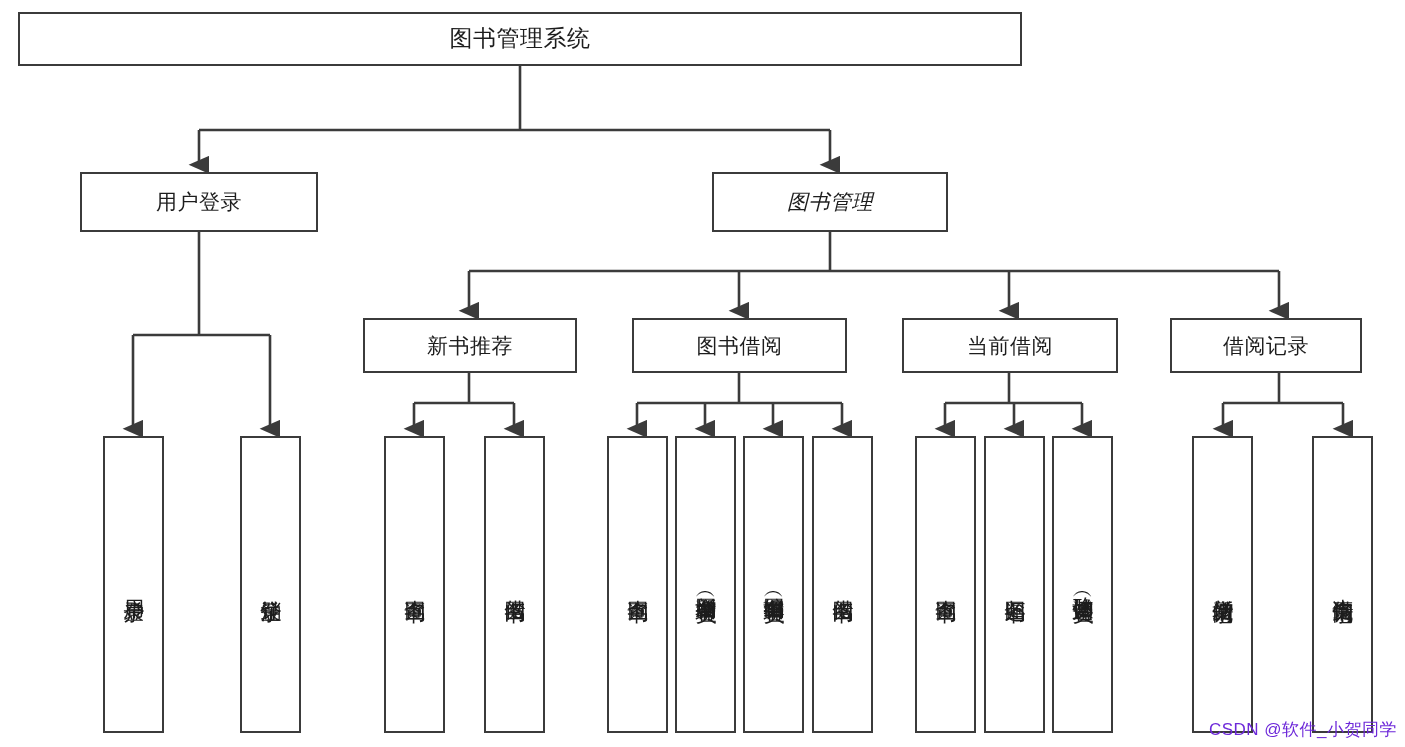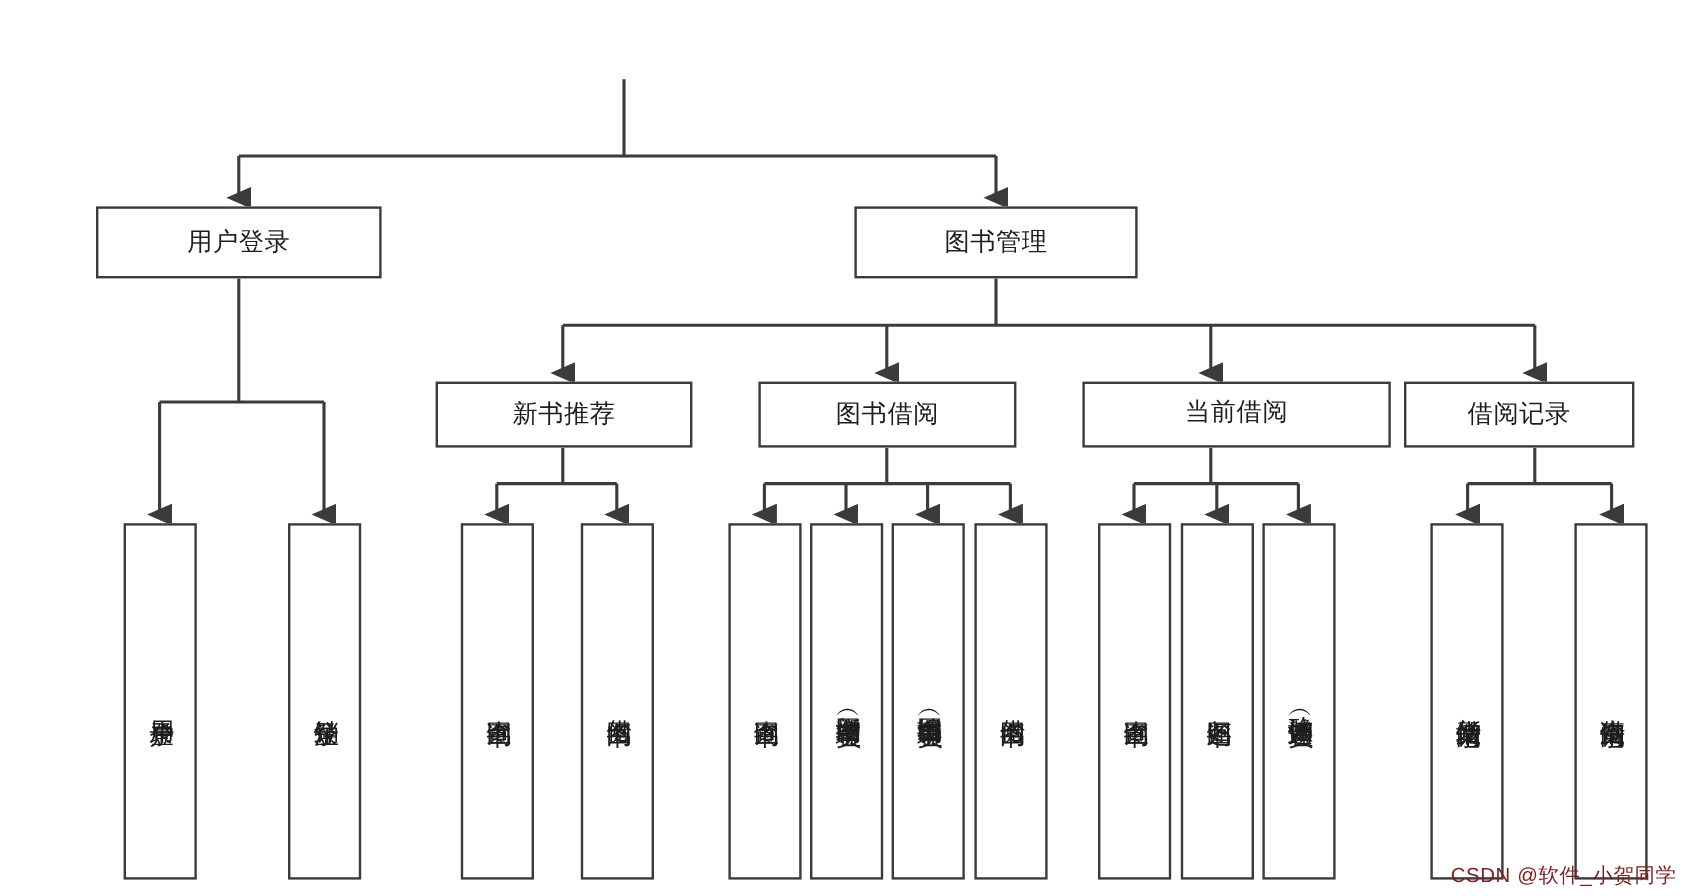--- a/index.html
+++ b/index.html
@@ -54,21 +54,21 @@
     text-align: center;
   }
   .root-label {
     font-size: 23px;
   }
   .watermark {
     position: absolute;
     right: 8px;
     bottom: 6px;
     font-size: 17px;
-    color: #7f1d1d;
+    color: #6d28d9;
     white-space: nowrap;
     letter-spacing: 0.5px;
   }
 </style>
 </head>
 <body>
 
 <div id="diagram-root">
 
   <svg class="diagram-canvas" viewBox="0 0 1405 747" xmlns="http://www.w3.org/2000/svg">
@@ -115,35 +115,38 @@
       <line x1="1014" y1="403" x2="1014" y2="428" marker-end="url(#arrow)"></line>
       <line x1="1082" y1="403" x2="1082" y2="428" marker-end="url(#arrow)"></line>
 
       <line x1="1279" y1="373" x2="1279" y2="403"></line>
       <line x1="1223" y1="403" x2="1343" y2="403"></line>
       <line x1="1223" y1="403" x2="1223" y2="428" marker-end="url(#arrow)"></line>
       <line x1="1343" y1="403" x2="1343" y2="428" marker-end="url(#arrow)"></line>
     </g>
   </svg>
 
+  <div class="node-box" style="left:18px; top:12px; width:1004px; height:54px;">
+    <span class="node-label-h root-label">图书管理系统</span>
+  </div>
 
   <div class="node-box" style="left:80px; top:172px; width:238px; height:60px;">
     <span class="node-label-h">用户登录</span>
   </div>
-  <div class="node-box" style="left:712px; top:172px; width:236px; height:60px;">
+  <div class="node-box" style="left:712px; top:172px; width:236px; height:60px;font-style:italic;">
     <span class="node-label-h">图书管理</span>
   </div>
 
   <div class="node-box" style="left:632px; top:318px; width:215px; height:55px;">
     <span class="node-label-h">图书借阅</span>
   </div>
   <div class="node-box" style="left:363px; top:318px; width:214px; height:55px;">
     <span class="node-label-h">新书推荐</span>
   </div>
-  <div class="node-box" style="left:902px; top:318px; width:257px; height:55px;font-family:Liberation Mono, monospace;">
+  <div class="node-box" style="left:902px; top:318px; width:216px; height:55px;">
     <span class="node-label-h">当前借阅</span>
   </div>
   <div class="node-box" style="left:1170px; top:318px; width:192px; height:55px;">
     <span class="node-label-h">借阅记录</span>
   </div>
 
   <div class="node-box" style="left:103px; top:436px; width:61px; height:297px;">
     <span class="node-label-v">用户登录</span>
   </div>
   <div class="node-box" style="left:240px; top:436px; width:61px; height:297px;">

